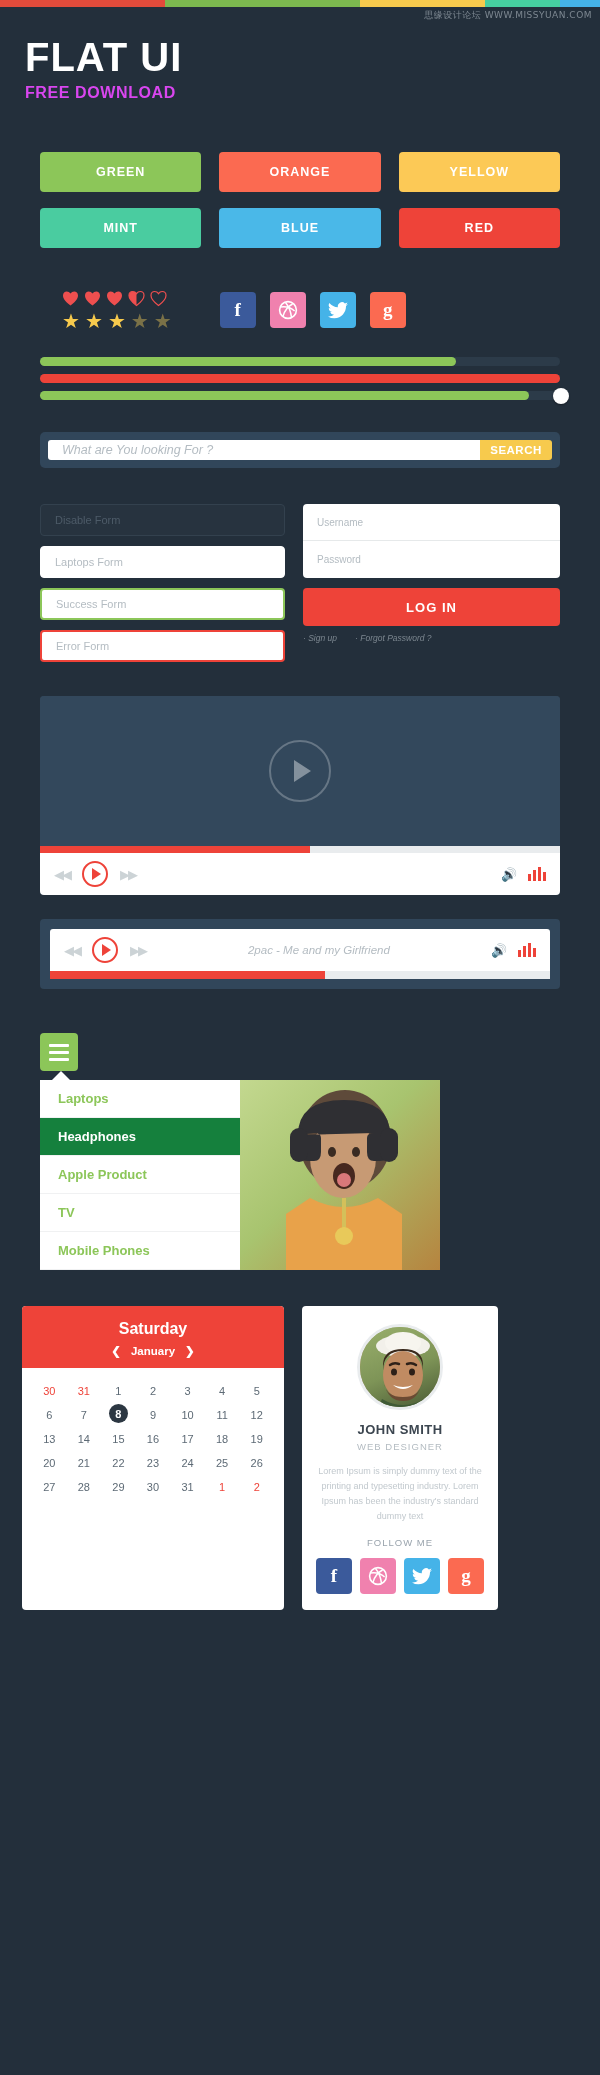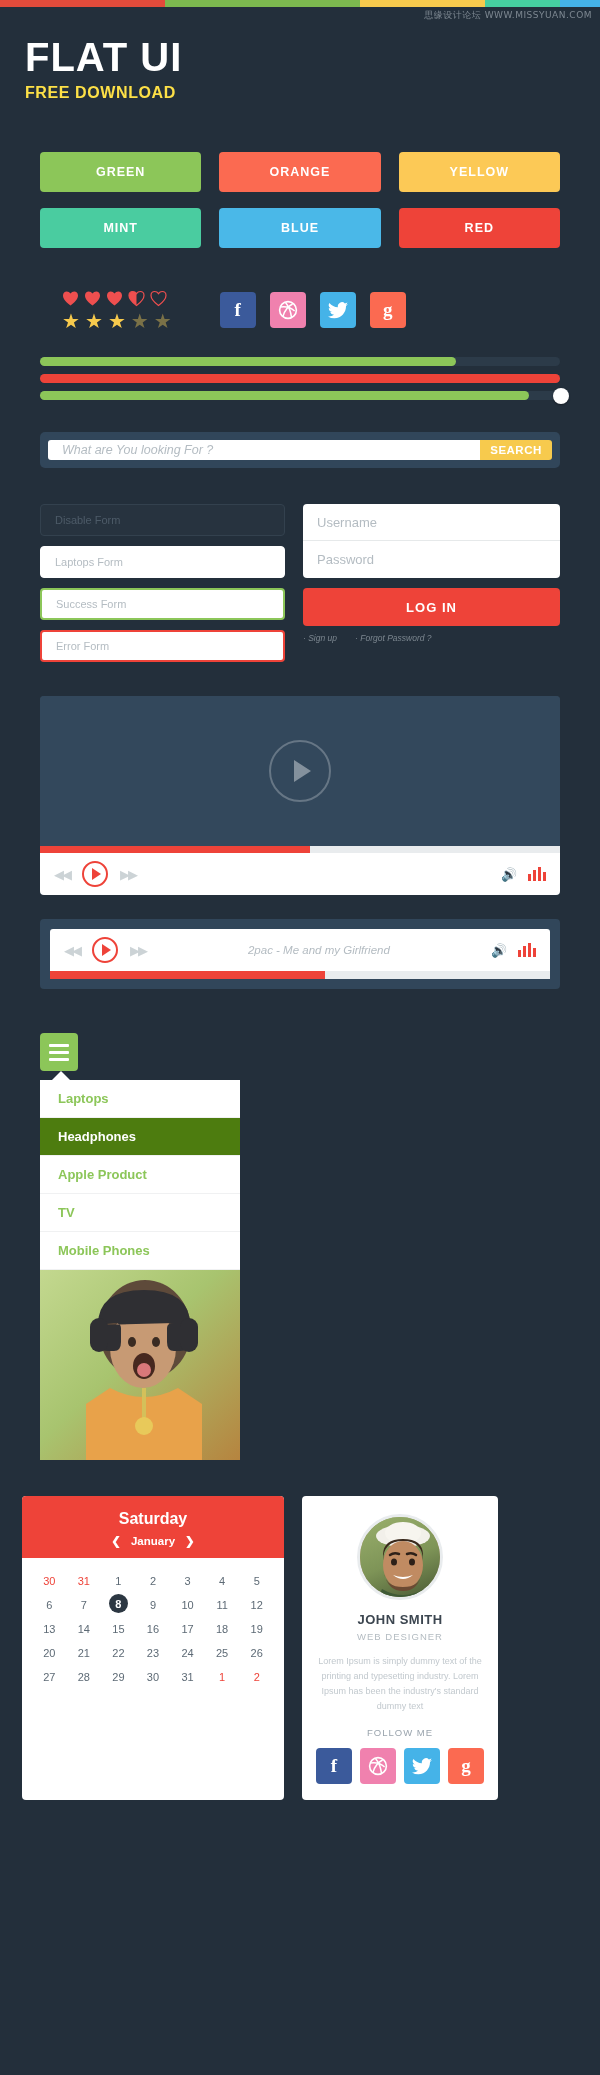--- a/index.html
+++ b/index.html
@@ -24,21 +24,21 @@
     opacity: .75; white-space: nowrap;
   }
 
   
   .header { padding: 30px 0 0 25px; }
   .header h1 {
     color: #ffffff; font-size: 40px; font-weight: bold;
     letter-spacing: 1px; line-height: 1;
   }
   .header h2 {
-    color: #fde047; font-size: 16px; font-weight: bold;
+    color: #d946ef; font-size: 16px; font-weight: bold;
     letter-spacing: .6px; margin-top: 7px;
   }
 
   
   .btn-rows { margin: 42px 0 0 0; padding: 8px 40px; }
   .btn-row { display: flex; gap: 18px; margin-bottom: 16px; }
   .btn {
     flex: 1; height: 40px; border-radius: 4px; border: none;
     color: #fff; font-size: 12.5px; font-weight: bold;
     letter-spacing: 1px; cursor: pointer;
@@ -103,21 +103,21 @@
   }
   .f-disable { background: #27333f; border: 1px solid #33414e; color: #4d5b68; }
   .f-enable  { background: #ffffff; border: 1px solid #ffffff; color: #b4bcc2; }
   .f-success { background: #ffffff; border: 2px solid #8cc659; color: #b4bcc2; }
   .f-error   { background: #ffffff; border: 2px solid #ee4339; color: #b4bcc2; }
 
   .forms-right { flex: 1; display: flex; flex-direction: column; }
   .login-box { background: #fff; border-radius: 4px; overflow: hidden; }
   .login-field {
     height: 37px; display: flex; align-items: center;
-    padding: 0 14px; font-size: 13px; color: #b4bcc2;
+    padding: 0 14px; font-size: 10px; color: #b4bcc2;
     border-bottom: 1px solid #e6e9ea;
   }
   .login-field:last-child { border-bottom: none; }
   .login-btn {
     margin-top: 10px; height: 38px; background: #ee4339; border: none;
     border-radius: 4px; color: #fff; font-size: 13px; font-weight: bold;
     letter-spacing: 1px; cursor: pointer;
     font-family: "Liberation Sans", sans-serif;
   }
   .login-links {
@@ -188,28 +188,28 @@
     width: 38px; height: 38px; border-radius: 4px; background: #8cc659;
     display: flex; flex-direction: column; align-items: center;
     justify-content: center; gap: 4px; cursor: pointer;
   }
   .burger span { display: block; width: 20px; height: 3px; background: #fff; border-radius:1px;}
   .menu-arrow {
     width: 0; height: 0; margin-left: 12px;
     border-left: 9px solid transparent; border-right: 9px solid transparent;
     border-bottom: 9px solid #fff;
   }
-  .cat-wrap { display: flex; margin-left: 0; width: 478px; flex-direction: column; }
+  .cat-wrap { display: flex; margin-left: 0; width: 478px; }
   .cat-list { width: 200px; background: #fff; }
   .cat-item {
     height: 38px; display: flex; align-items: center; padding: 0 18px;
     font-size: 13px; font-weight: bold; color: #8cc659; cursor: pointer;
     border-bottom: 1px solid #f0f1f2;
   }
-  .cat-item.active { background: #4d7c0f; color: #fff; }
+  .cat-item.active { background: #15803d; color: #fff; }
   .cat-photo {
     width: 200px; height: 190px; position: relative; overflow: hidden;
     background: linear-gradient(160deg,#b7cf7f 0%, #9fc06a 35%, #d9a25c 70%, #c07c3d 100%);
   }
 
   
   .bottom { display: flex; gap: 18px; padding: 36px 22px 0 22px; }
   .cal {
     width: 262px; background: #fff; border-radius: 4px; overflow: hidden;
   }

